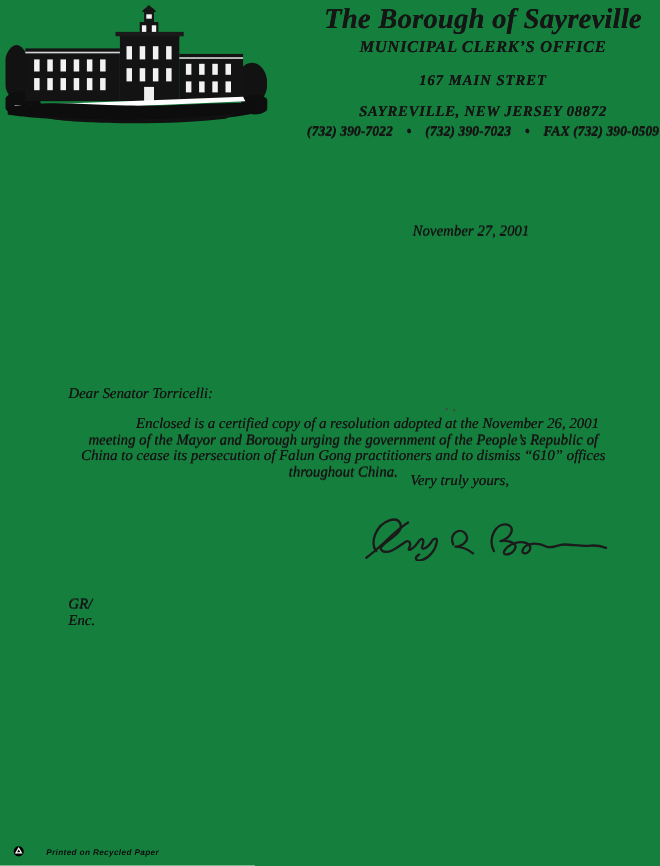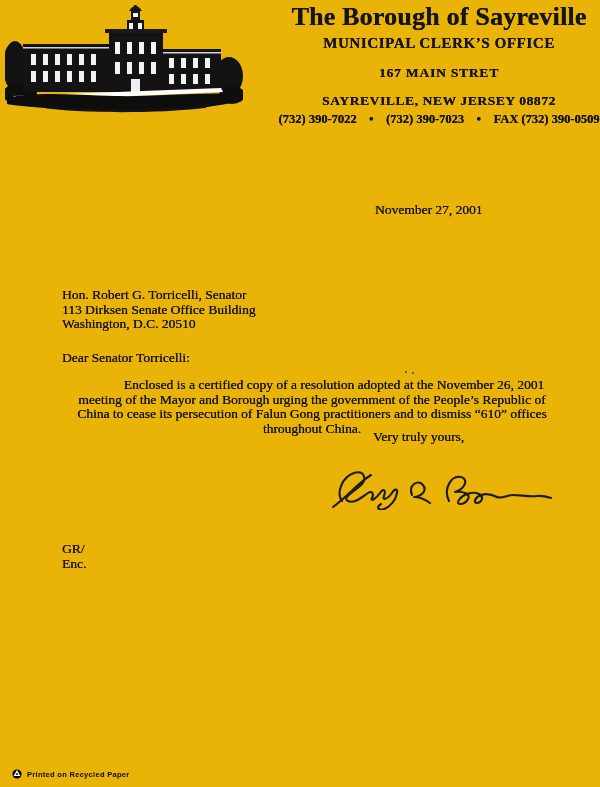--- a/index.html
+++ b/index.html
@@ -1,18 +1,18 @@
 <!DOCTYPE html>
 <html><head>
 <meta charset="utf-8">
 <style>
   html,body { margin:0; padding:0; background:#ffffff; }
   .page {
-    position:relative; width:600px; height:787px; background:#eab308;
-    font-family:"Liberation Serif", serif; color:#151515; overflow:hidden;
+    position:relative; width:600px; height:787px; background:#15803d;
+    font-family:"Liberation Serif", serif; color:#151515; overflow:hidden;font-style:italic;
   }
   .ink { text-shadow:0.2px 0.2px 0 currentColor; }
 
   
   .building { position:absolute; left:5px; top:4px; }
   .lh-text { position:absolute; left:278px; top:2px; width:322px; text-align:center; }
   .org-name { font-size:26px; font-weight:bold; letter-spacing:0.2px; line-height:30px; }
   .office   { font-size:15px; font-weight:bold; letter-spacing:0.6px; margin-top:3px; }
   .addr1    { font-size:13.5px; font-weight:bold; letter-spacing:0.8px; margin-top:13px; }
   .addr2    { font-size:13.5px; font-weight:bold; letter-spacing:0.6px; margin-top:12px; }
@@ -23,21 +23,21 @@
   .recipient  { position:absolute; left:62px; top:288px; font-size:13.5px; line-height:14.6px; }
   .salutation { position:absolute; left:62px; top:350px; font-size:13.5px;text-align:right; }
   .body-par   { position:absolute; left:62px; top:378px; width:500px; font-size:13.5px; line-height:14.6px;text-align:center; }
   .body-par .first { text-indent:44px; }
   .closing    { position:absolute; left:373px; top:429px; font-size:13.5px; }
   .sig-svg    { position:absolute; left:328px; top:468px; }
   .signer     { position:absolute; left:373px; top:500px; font-size:13.5px; line-height:14.6px; }
   .initials   { position:absolute; left:62px; top:542px; font-size:13.5px; line-height:14.6px; }
 
   
-  .footer { position:absolute; left:12px; top:769px; display:flex; align-items:center; gap:5px; }
+  .footer { position:absolute; left:12px; top:769px; display:flex; align-items:center; gap:20px; }
   .footer-text { font-family:"Liberation Sans", sans-serif; font-size:7.5px; font-weight:bold; letter-spacing:0.3px; color:#0c0c0c; }
 
   .speckle { position:absolute; background:#444; border-radius:50%; }
 </style>
 </head>
 <body>
 
 <div class="page">
 
   <svg class="building" width="238" height="112" viewBox="0 0 238 112" aria-hidden="true">
@@ -101,25 +101,20 @@
   <div class="lh-text">
     <div class="org-name ink">The Borough of Sayreville</div>
     <div class="office ink">MUNICIPAL CLERK’S OFFICE</div>
     <div class="addr1 ink">167 MAIN STRET</div>
     <div class="addr2 ink">SAYREVILLE, NEW JERSEY 08872</div>
     <div class="phones ink">(732) 390-7022  •  (732) 390-7023  •  FAX (732) 390-0509</div>
   </div>
 
   <div class="dateline ink">November 27, 2001</div>
 
-  <div class="recipient">
-    <div class="ink">Hon. Robert G. Torricelli, Senator</div>
-    <div class="ink">113 Dirksen Senate Office Building</div>
-    <div class="ink">Washington, D.C. 20510</div>
-  </div>
 
   <div class="salutation ink">Dear Senator Torricelli:</div>
 
   <div class="body-par">
     <div class="first ink">Enclosed is a certified copy of a resolution adopted at the November 26, 2001</div>
     <div class="ink">meeting of the Mayor and Borough urging the government of the People’s Republic of</div>
     <div class="ink">China to cease its persecution of Falun Gong practitioners and to dismiss “610” offices</div>
     <div class="ink">throughout China.</div>
   </div>
 

